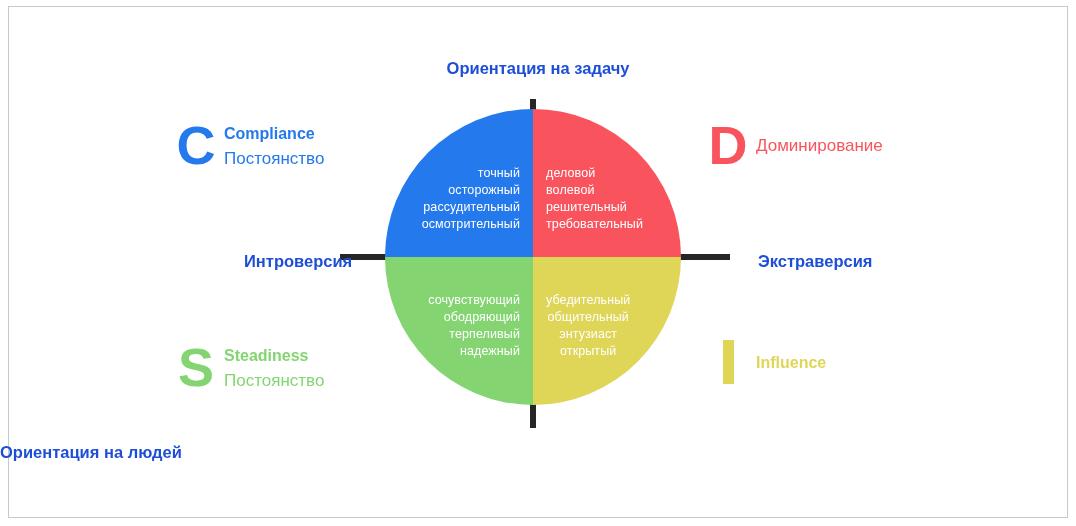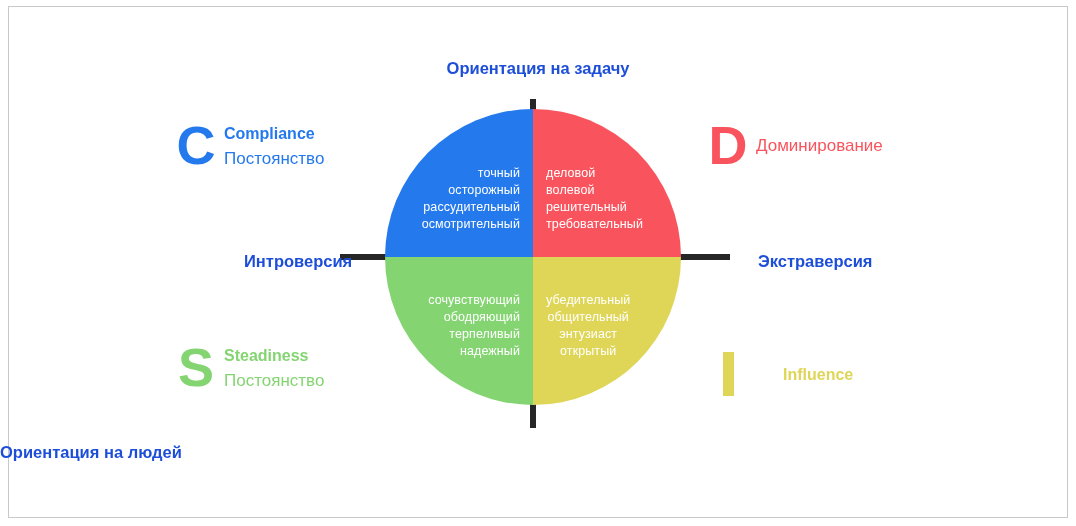--- a/index.html
+++ b/index.html
@@ -108,21 +108,21 @@
   .corner .title-ru {
     font-size: 17px;
     font-weight: normal;
     line-height: 23px;
     white-space: nowrap;
   }
 
   .corner.c  { left: 168px; top: 118px; }
   .corner.d  { left: 700px; top: 118px; }
   .corner.s  { left: 168px; top: 340px; }
-  .corner.i  { left: 700px; top: 352px; gap: 27px; }
+  .corner.i  { left: 700px; top: 340px; }
 
   
   .bar-glyph {
     width: 11px;
     height: 44px;
     margin: 0 22px 0 23px;
     flex: 0 0 auto;
   }
 
   

